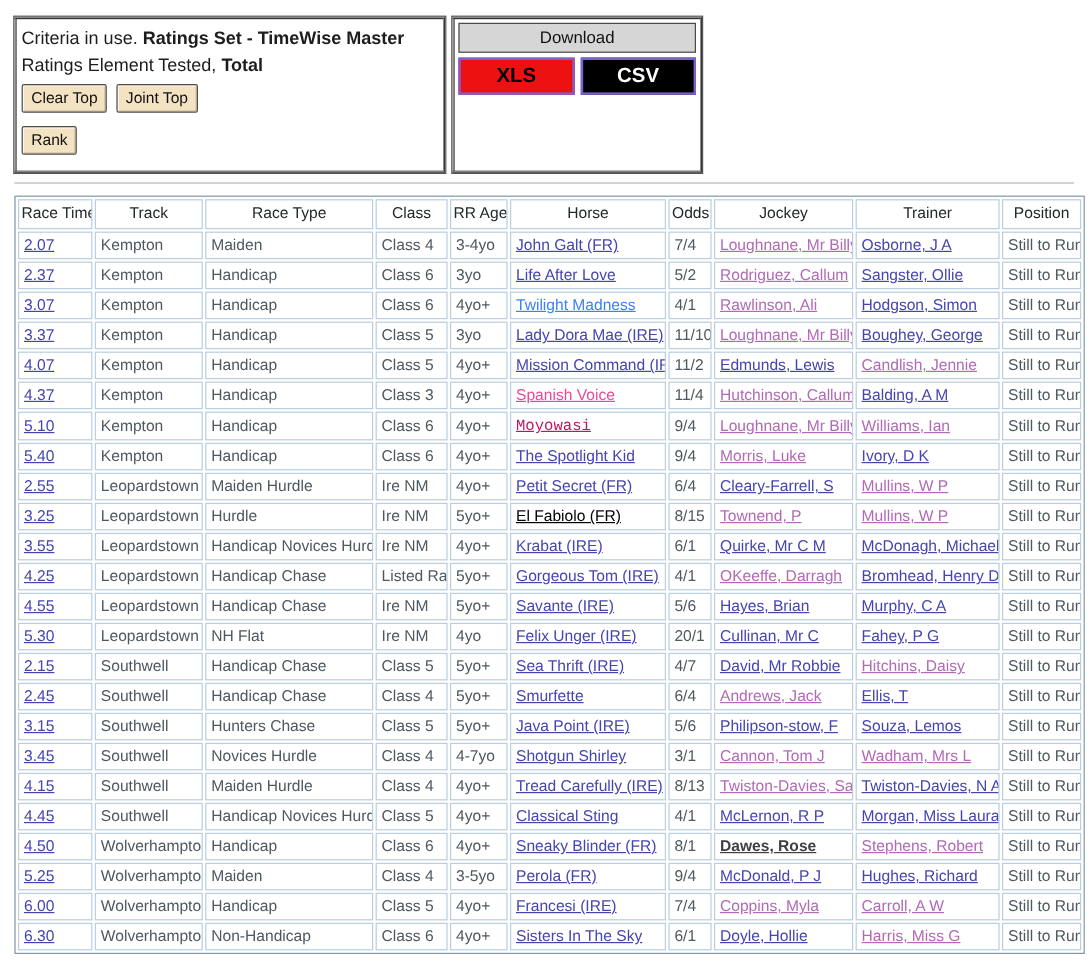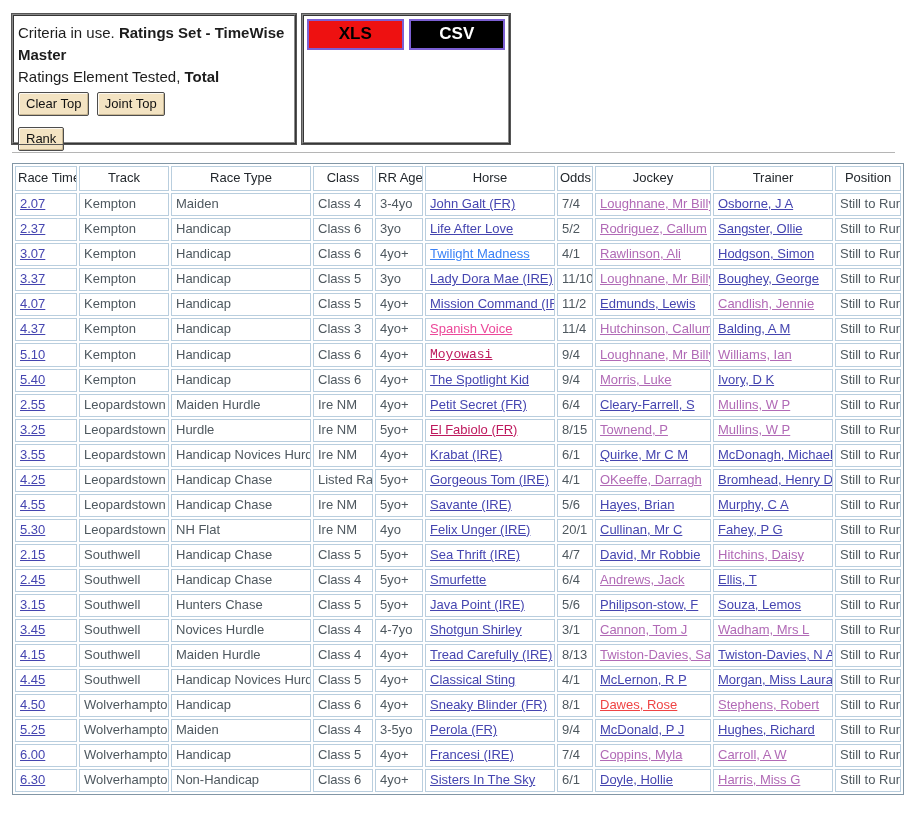--- a/index.html
+++ b/index.html
@@ -12,21 +12,21 @@
 
   
   .top-area { display: flex; gap: 6px; align-items: stretch; }
   .panel-box {
     border: 2px ridge #8a8a8a;
     outline: 1px solid #555;
     background: #fff;
     box-sizing: border-box;
     height: 130px;
   }
-  .criteria-box { width: 284px; padding: 6px 5px 4px 4px; }
+  .criteria-box { width: 359px; padding: 6px 5px 4px 4px; }
   .criteria-text { font-size: 15px; color: #1d1d1d; line-height: 22px; }
   .criteria-text b { font-weight: bold; }
   .btn-row { margin-top: 4px; }
   .btn-row.first { margin-top: 11px; }
   button.classic {
     font-family: "Liberation Sans", "DejaVu Sans", sans-serif;
     font-size: 13px;
     color: #111;
     background: #f3e3c2;
     border: 1px solid #4d4d4d;
@@ -108,20 +108,21 @@
       <div class="btn-row">
         <button class="classic">Clear Top</button>
         <button class="classic">Joint Top</button>
       </div>
       <div class="btn-row first">
         <button class="classic">Rank</button>
       </div>
     </div>
 
     <div class="panel-box download-box">
+      <div class="download-header">Download</div>
       <div class="dl-buttons">
         <a href="#" class="dl-btn" id="xls-btn" style="background: rgb(238, 17, 17); color: rgb(0, 0, 0); border-color: rgb(124, 95, 211);">XLS</a>
         <a href="#" class="dl-btn" id="csv-btn" style="background: rgb(0, 0, 0); color: rgb(255, 255, 255); border-color: rgb(124, 95, 211);">CSV</a>
       </div>
     </div>
 
   </div>
 
   <hr class="divider">
 
@@ -260,21 +261,21 @@
           <td><a href="#" class="lnk" style="color: rgb(69, 69, 176);">Cleary-Farrell, S</a></td>
           <td><a href="#" class="lnk" style="color: rgb(177, 106, 182);">Mullins, W P</a></td>
           <td>Still to Run</td>
         </tr>
         <tr>
           <td><a href="#" class="lnk" style="color: rgb(69, 69, 176);">3.25</a></td>
           <td>Leopardstown</td>
           <td>Hurdle</td>
           <td>Ire NM</td>
           <td>5yo+</td>
-          <td><a href="#" class="lnk" style="color: #be185d; text-align: right;">El Fabiolo (FR)</a></td>
+          <td><a href="#" class="lnk" style="color: #000000; text-align: right;">El Fabiolo (FR)</a></td>
           <td>8/15</td>
           <td><a href="#" class="lnk" style="color: rgb(177, 106, 182);">Townend, P</a></td>
           <td><a href="#" class="lnk" style="color: rgb(177, 106, 182);">Mullins, W P</a></td>
           <td>Still to Run</td>
         </tr>
         <tr>
           <td><a href="#" class="lnk" style="color: rgb(69, 69, 176);">3.55</a></td>
           <td>Leopardstown</td>
           <td>Handicap Novices Hurdle</td>
           <td>Ire NM</td>
@@ -394,21 +395,21 @@
           <td>Still to Run</td>
         </tr>
         <tr>
           <td><a href="#" class="lnk" style="color: rgb(69, 69, 176);">4.50</a></td>
           <td>Wolverhampton</td>
           <td>Handicap</td>
           <td>Class 6</td>
           <td>4yo+</td>
           <td><a href="#" class="lnk" style="color: rgb(69, 69, 176);">Sneaky Blinder (FR)</a></td>
           <td>8/1</td>
-          <td><a href="#" class="lnk" style="color: #ef4444;">Dawes, Rose</a></td>
+          <td><a href="#" class="lnk" style="color: #404040; font-weight: bold;">Dawes, Rose</a></td>
           <td><a href="#" class="lnk" style="color: rgb(177, 106, 182);">Stephens, Robert</a></td>
           <td>Still to Run</td>
         </tr>
         <tr>
           <td><a href="#" class="lnk" style="color: rgb(69, 69, 176);">5.25</a></td>
           <td>Wolverhampton</td>
           <td>Maiden</td>
           <td>Class 4</td>
           <td>3-5yo</td>
           <td><a href="#" class="lnk" style="color: rgb(69, 69, 176);">Perola (FR)</a></td>

